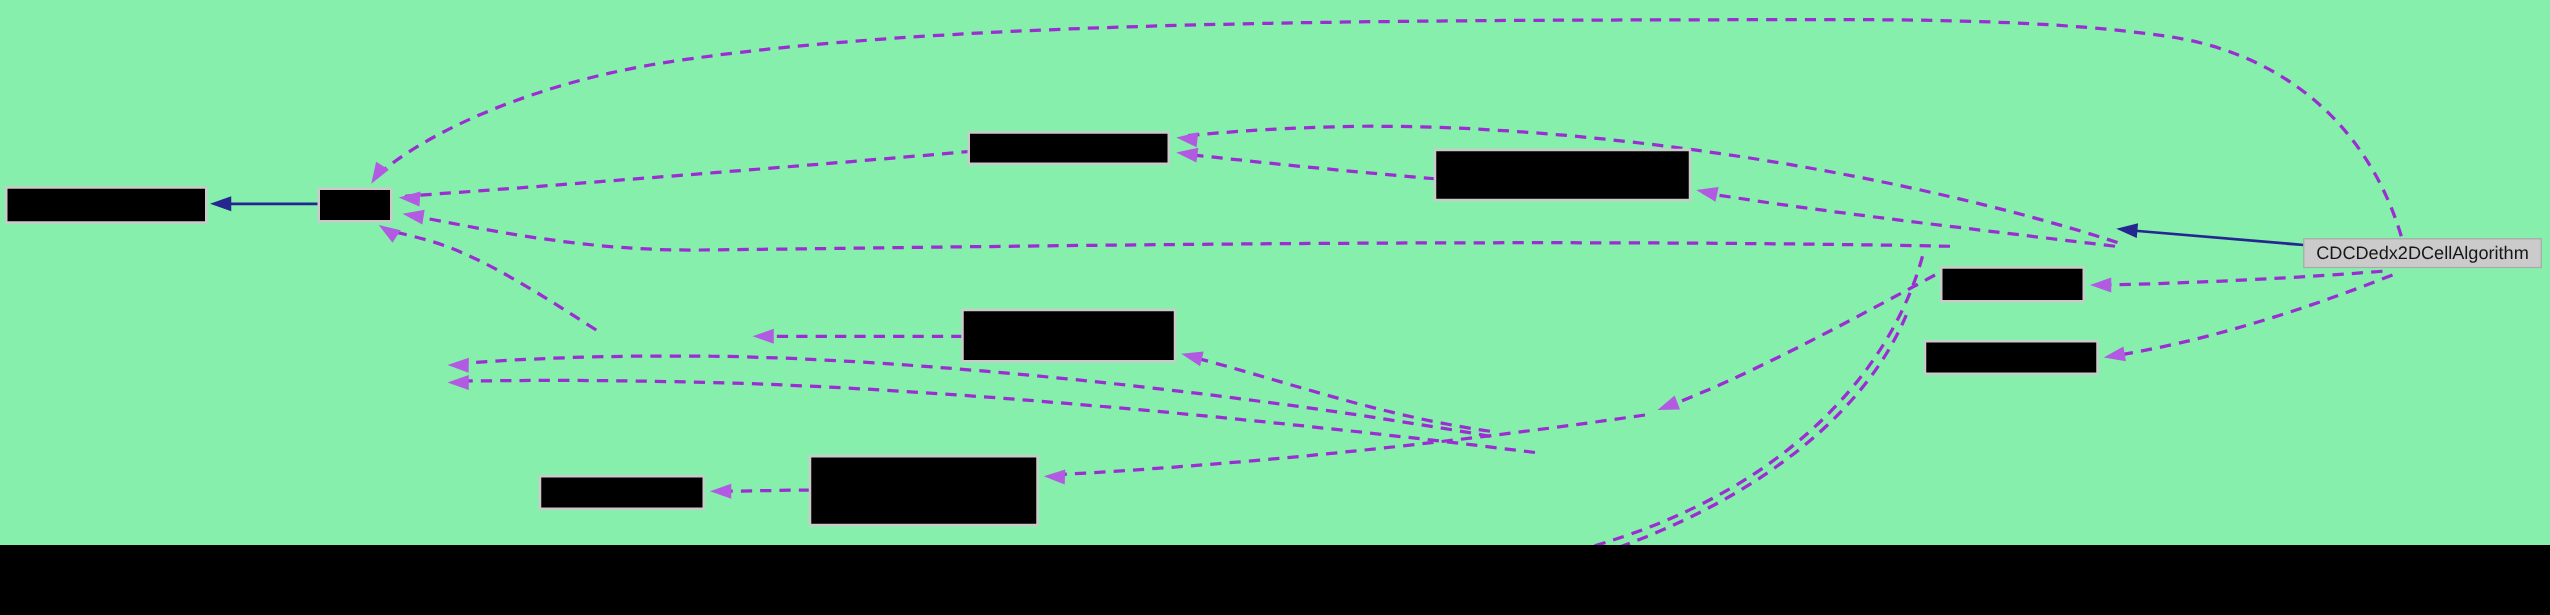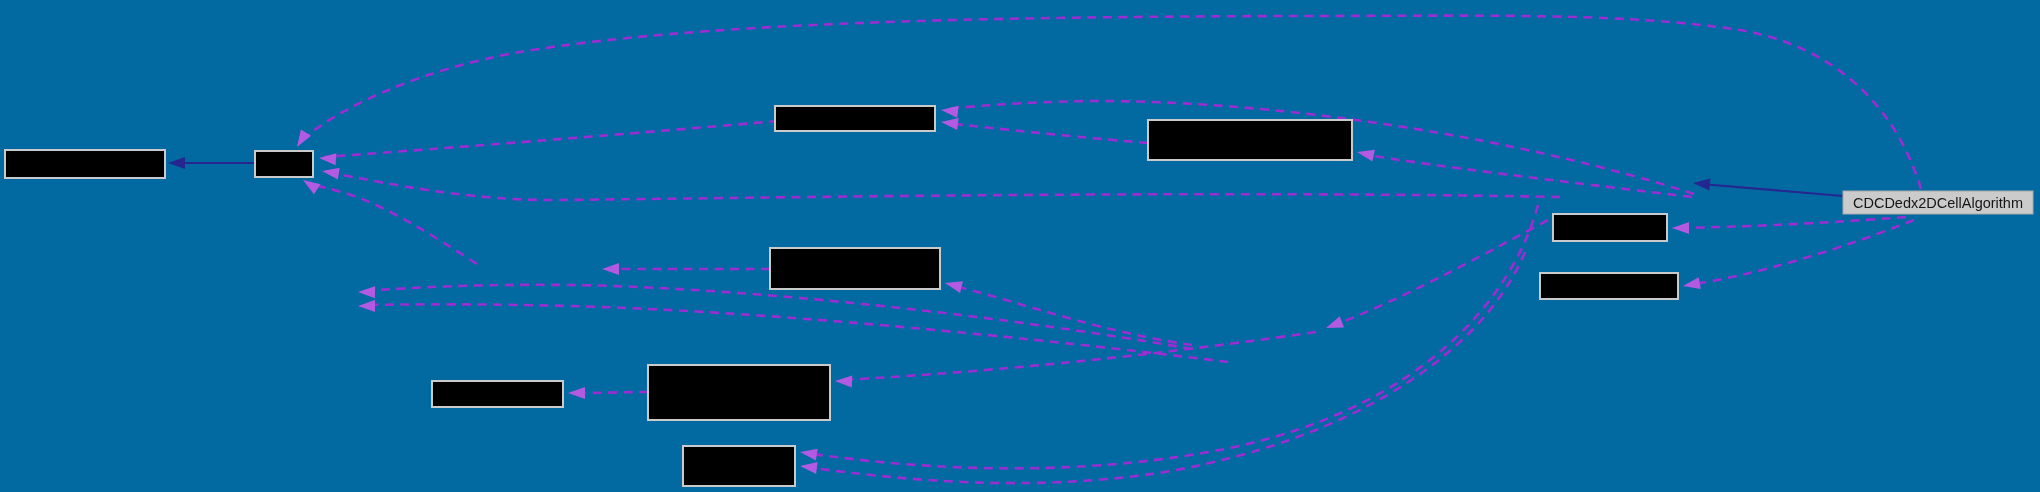--- a/index.html
+++ b/index.html
@@ -3,22 +3,22 @@
 <meta charset="utf-8">
 <style>
   html, body {
     margin: 0;
     padding: 0;
     background: #000000;
   }
   .graph-stage {
     position: relative;
     width: 2040px;
-    height: 492px;
-    background: #0369a1;
+    height: 436px;
+    background: #86efac;
     overflow: hidden;
     font-family: "Liberation Sans", sans-serif;
   }
   .graph-stage svg {
     display: block;
     width: 2040px;
     height: 492px;
   }
 </style>
 </head>

